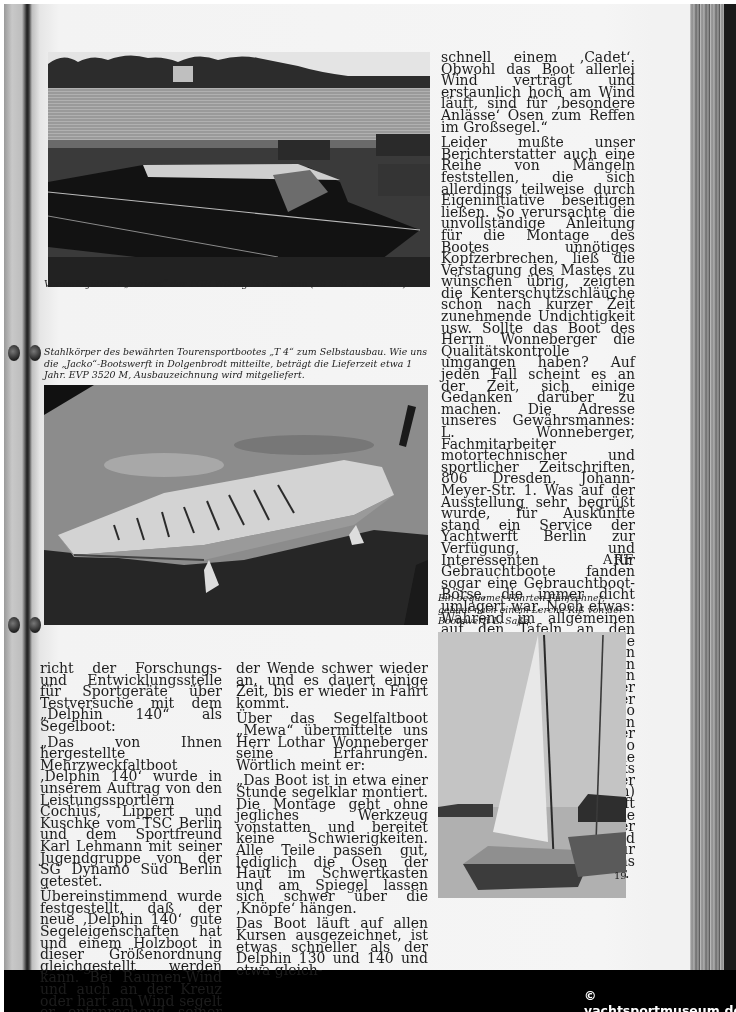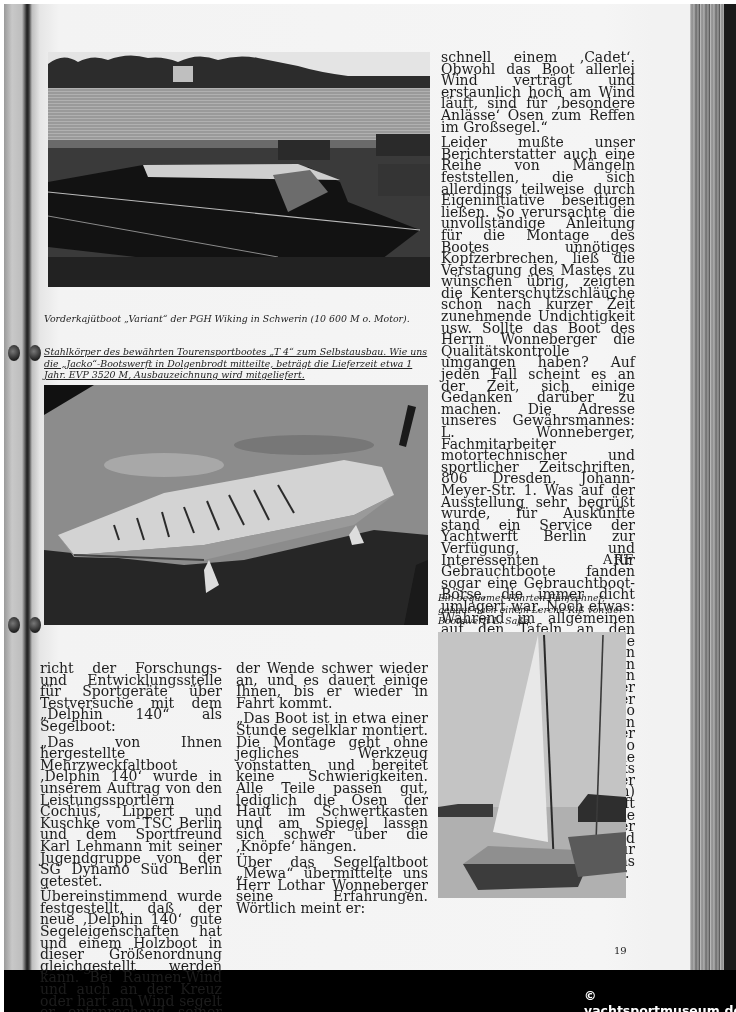--- a/index.html
+++ b/index.html
@@ -54,23 +54,23 @@
     <rect x="328" y="82" width="54" height="22" fill="#2a2a2a"></rect>
     <rect x="330" y="112" width="52" height="32" fill="#343434"></rect>
     <path d="M0 130 L95 113 L260 115 L292 130 L300 150 L372 178 L330 210 L220 220 L0 195 Z" fill="#121212"></path>
     <path d="M95 113 L250 112 L292 128 L100 125 Z" fill="#cfcfcf"></path>
     <path d="M225 123 L262 118 L280 140 L240 160 Z" fill="#6c6c6c"></path>
     <path d="M0 140 L372 178" stroke="#bbb" stroke-width="1.2"></path>
     <path d="M0 164 L230 205" stroke="#8a8a8a" stroke-width="1"></path>
     <rect y="205" width="382" height="30" fill="#222"></rect>
   </svg>
 </div>
-<div class="caption" style="left:44px;top:313px;width:390px;">Vorderkajütboot „Variant“ der PGH Wiking in Schwerin (10 600 M o. Motor).</div>
+<div class="caption" style="left:44px;top:278px;width:390px;">Vorderkajütboot „Variant“ der PGH Wiking in Schwerin (10 600 M o. Motor).</div>
 
-<div class="caption" style="left:44px;top:346px;width:390px;text-decoration:underline;">Stahlkörper des bewährten Tourensportbootes „T 4“ zum Selbstausbau. Wie uns die „Jacko“-Bootswerft in Dolgenbrodt mitteilte, beträgt die Lieferzeit etwa 1 Jahr. EVP 3520 M, Ausbauzeichnung wird mitgeliefert.</div>
+<div class="caption" style="left:44px;top:346px;width:390px;">Stahlkörper des bewährten Tourensportbootes „T 4“ zum Selbstausbau. Wie uns die „Jacko“-Bootswerft in Dolgenbrodt mitteilte, beträgt die Lieferzeit etwa 1 Jahr. EVP 3520 M, Ausbauzeichnung wird mitgeliefert.</div>
 <div class="photo" style="left:44px;top:385px;width:384px;height:240px;" title="Stahlkörper eines Tourensportbootes T 4 auf Böcken">
   <svg width="384" height="240" viewBox="0 0 384 240">
     <rect width="384" height="240" fill="#8c8c8c"></rect>
     <path d="M0 0 L50 0 L0 30 Z" fill="#111"></path>
     <ellipse cx="120" cy="80" rx="60" ry="12" fill="#a8a8a8"></ellipse>
     <ellipse cx="260" cy="60" rx="70" ry="10" fill="#777"></ellipse>
     <path d="M0 165 L140 180 L200 175 L330 145 L384 150 L384 240 L0 240 Z" fill="#262626"></path>
     <path d="M14 150 L120 108 L300 75 L338 82 L350 110 L310 130 L160 160 L30 170 Z" fill="#d3d3d3"></path>
     <path d="M14 150 L30 172 L160 175 L310 140 L350 110 L310 130 L160 160 L30 170 Z" fill="#9a9a9a"></path>
     <path d="M30 170 L160 175" stroke="#444" stroke-width="2"></path>
@@ -112,20 +112,21 @@
     <path d="M130 205 L188 200 L188 240 L140 245 Z" fill="#5a5a5a"></path>
   </svg>
 </div>
 
 <div class="col" style="left:40px;top:663px;width:182px;">
   <p>richt der Forschungs- und Entwicklungsstelle für Sportgeräte über Testversuche mit dem „Delphin 140“ als Segelboot:</p>
   <p>„Das von Ihnen hergestellte Mehrzweckfaltboot ‚Delphin 140‘ wurde in unserem Auftrag von den Leistungssportlern Cochius, Lippert und Kuschke vom TSC Berlin und dem Sportfreund Karl Lehmann mit seiner Jugendgruppe von der SG Dynamo Süd Berlin getestet.</p>
   <p>Übereinstimmend wurde festgestellt, daß der neue ‚Delphin 140‘ gute Segeleigenschaften hat und einem Holzboot in dieser Größenordnung gleichgestellt werden kann. Bei Raumen-Wind und auch an der Kreuz oder hart am Wind segelt er entsprechend seiner Bauweise. In der Wende ist er einem Holzboot gegenüber zu langsam. Er springt nach</p>
 </div>
 <div class="col" style="left:236px;top:663px;width:192px;">
-  <p>der Wende schwer wieder an, und es dauert einige Ihnen, bis er wieder in Fahrt kommt.</p>
+  <p>der Wende schwer wieder an, und es dauert einige Zeit, bis er wieder in Fahrt kommt.</p>
+  <p>Über das Segelfaltboot „Mewa“ übermittelte uns Herr Lothar Wonneberger seine Erfahrungen. Wörtlich meint er:</p>
   <p>„Das Boot ist in etwa einer Stunde segelklar montiert. Die Montage geht ohne jegliches Werkzeug vonstatten und bereitet keine Schwierigkeiten. Alle Teile passen gut, lediglich die Ösen der Haut im Schwertkasten und am Spiegel lassen sich schwer über die ‚Knöpfe‘ hängen.</p>
-  <p>Über das Segelfaltboot „Mewa“ übermittelte uns Herr Lothar Wonneberger seine Erfahrungen. Wörtlich meint er:</p>
+  <p>Das Boot läuft auf allen Kursen ausgezeichnet, ist etwas schneller als der Delphin 130 und 140 und etwa gleich-</p>
 </div>
 
-<div class="pagenum" style="left:614px;top:945px;">19</div>
+<div class="pagenum" style="left:614px;top:870px;">19</div>
 
 <div class="copyright" style="left:584px;top:988px;">© yachtsportmuseum.de</div>
 
 </body></html>

